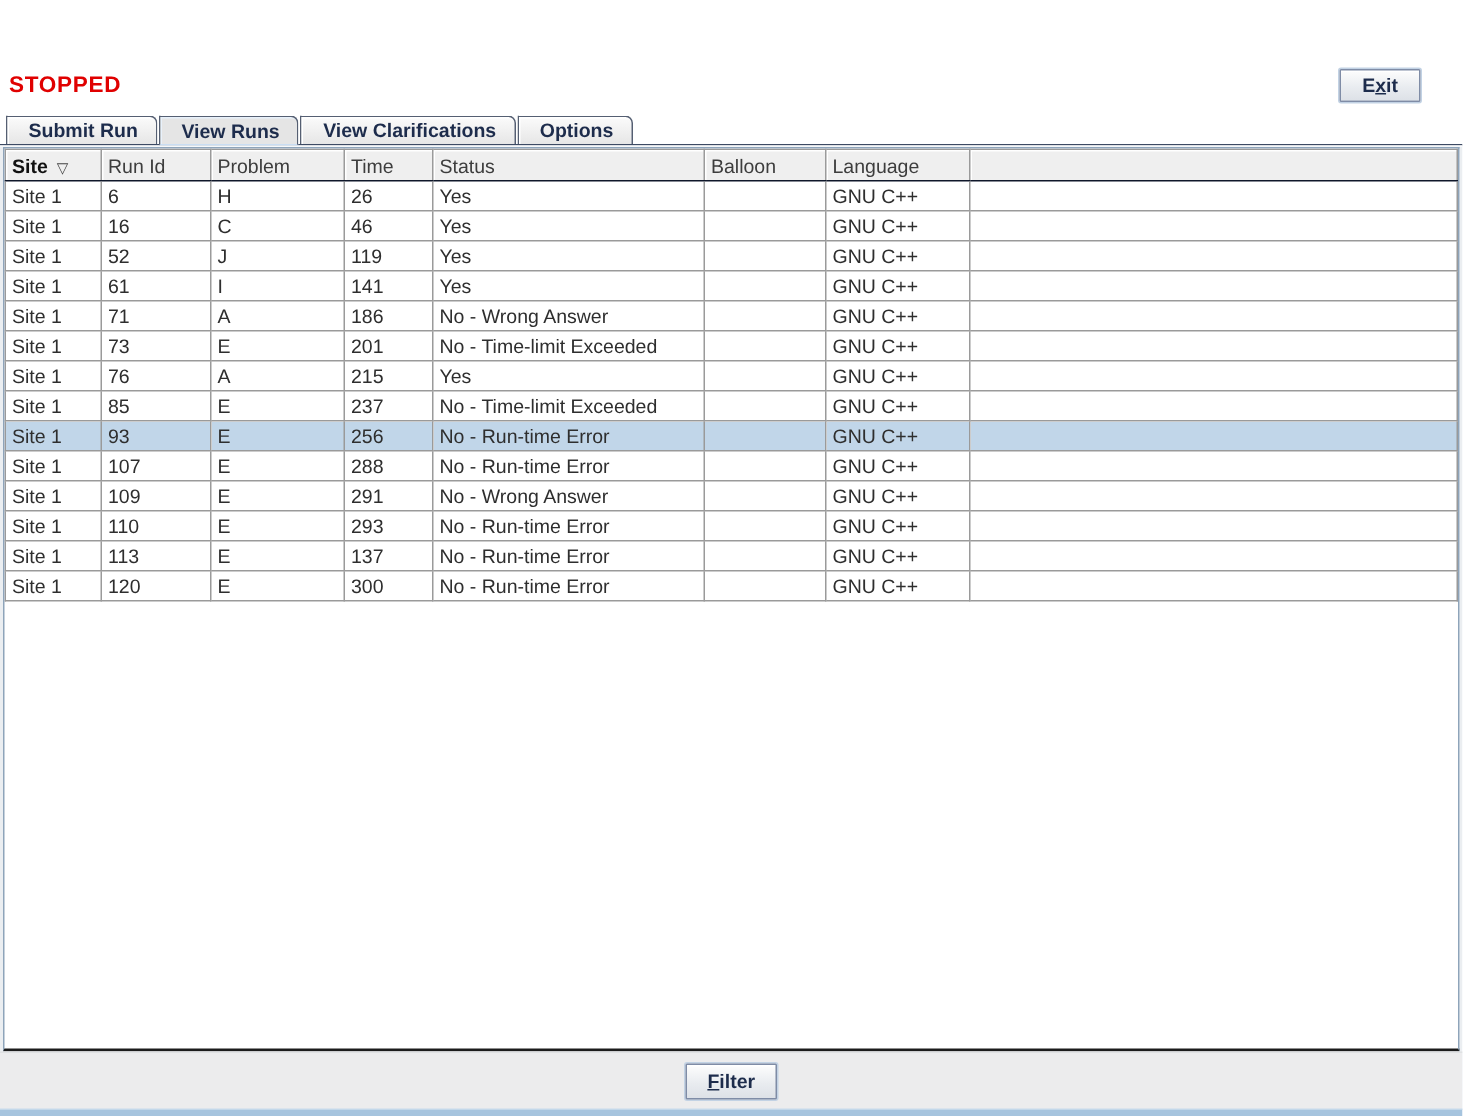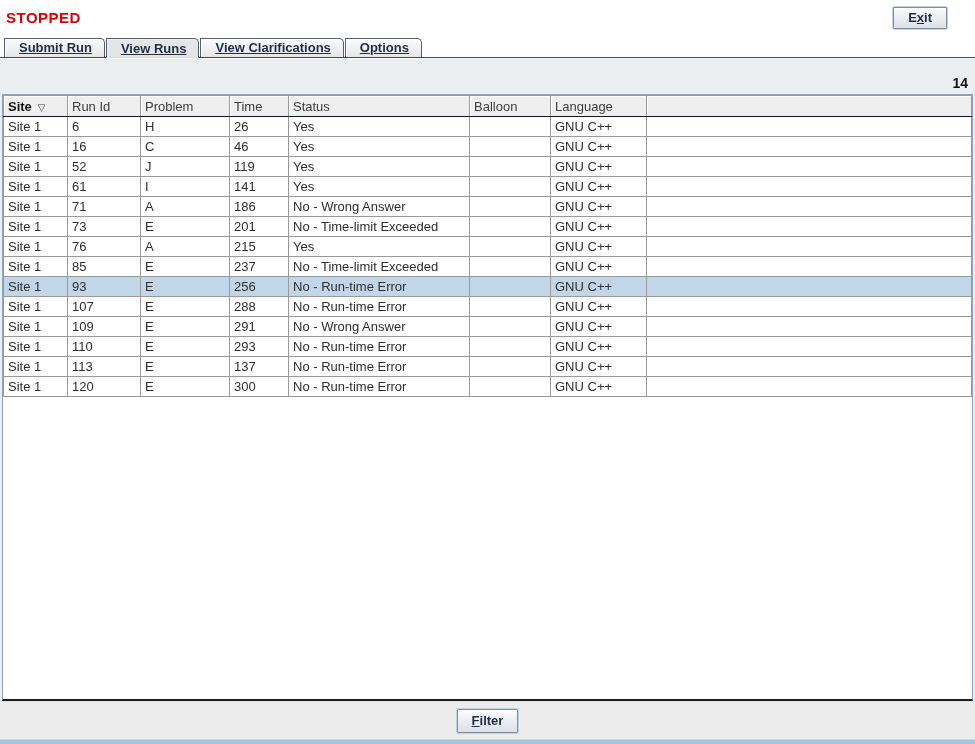--- a/index.html
+++ b/index.html
@@ -4,39 +4,39 @@
 <style>
   * { margin:0; padding:0; box-sizing:border-box; cursor:default; }
   html,body { width:975px; height:744px; }
   body {
     font-family:"Liberation Sans","DejaVu Sans",sans-serif;
     font-size:13px; color:#2b2b2b; background:#fff; overflow:hidden;
   }
   .window { width:975px; height:744px; display:flex; flex-direction:column; background:#fff; }
 
   
-  .topstrip { height:38px; position:relative; background:#ffffff; flex:0 0 auto; }
+  .topstrip { height:38px; position:relative; background:#ffffff; flex:0 0 auto;margin-top:39px; }
   .status-label {
     position:absolute; left:6px; top:9px;
     font-weight:bold; font-size:15px; color:#e00000; letter-spacing:0.5px;
   }
   .btn {
     font-family:inherit; font-size:13px; font-weight:bold; color:#1d2c4c;
     background:linear-gradient(#fdfdfd,#e9ecf0 55%,#dde1e7);
     border:1px solid #7f8ca6;
     box-shadow:0 0 0 1px #c2d2e4, inset 0 1px 0 #ffffff;
     padding:2px 12px 3px 12px; border-radius:1px;
   }
   .btn u { text-decoration:underline; }
   .exit-btn { position:absolute; right:28px; top:7px; padding:2px 14px 3px 14px; }
 
   
   .tabbar {
     height:20px; flex:0 0 auto; display:flex; align-items:flex-end;
-    padding-left:4px; border-bottom:1px solid #3c4a63; background:#fff;text-decoration:underline;
+    padding-left:4px; border-bottom:1px solid #3c4a63; background:#fff;
   }
   .tab {
     height:19px; line-height:18px; padding:0 12px 0 14px; margin-right:1px;
     font-weight:bold; font-size:13px; color:#1d2c4c; white-space:nowrap;
     background:linear-gradient(#fbfbfb,#e6e6e6);
     border:1px solid #555f72; border-bottom:none;
     border-radius:0 5px 0 0;
     box-shadow:inset 1px 1px 0 #ffffff;
     position:relative;
   }
@@ -94,23 +94,20 @@
   </div>
 
   <div class="tabbar">
       <div class="tab">Submit Run</div>
       <div class="tab selected">View Runs</div>
       <div class="tab">View Clarifications</div>
       <div class="tab">Options</div>
     </div>
 
   <div class="content">
-    <div class="count-row">
-      <span class="run-count">14</span>
-    </div>
 
     <div class="table-wrap">
       <table class="runs">
         <colgroup>
           <col style="width:64px">
             <col style="width:73px">
             <col style="width:89px">
           <col style="width:59px">
             <col style="width:181px">
             <col style="width:81px">

